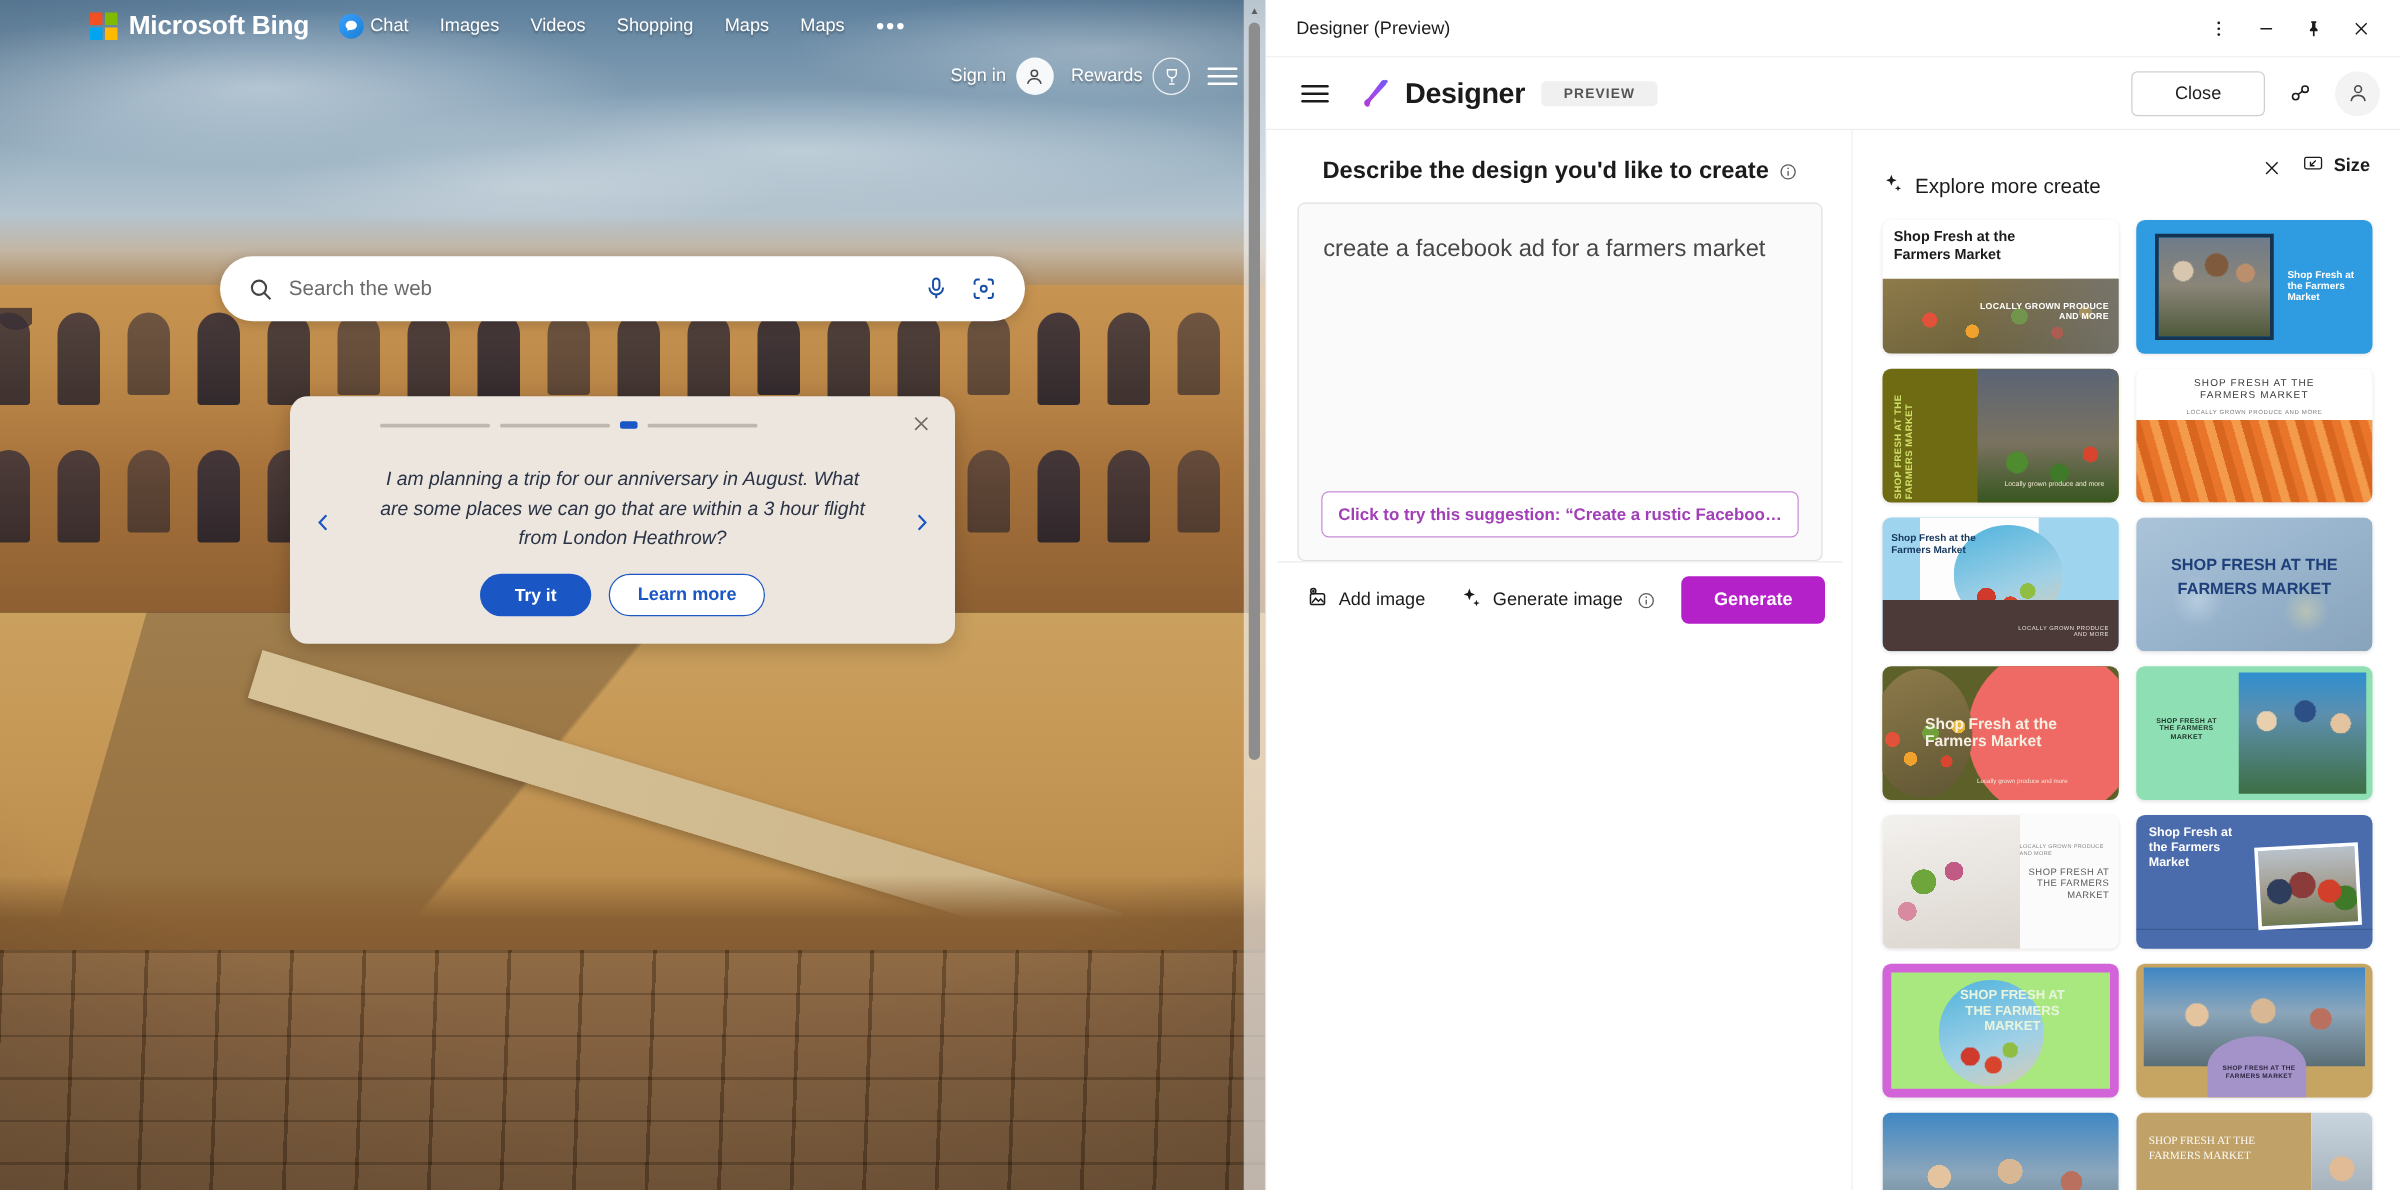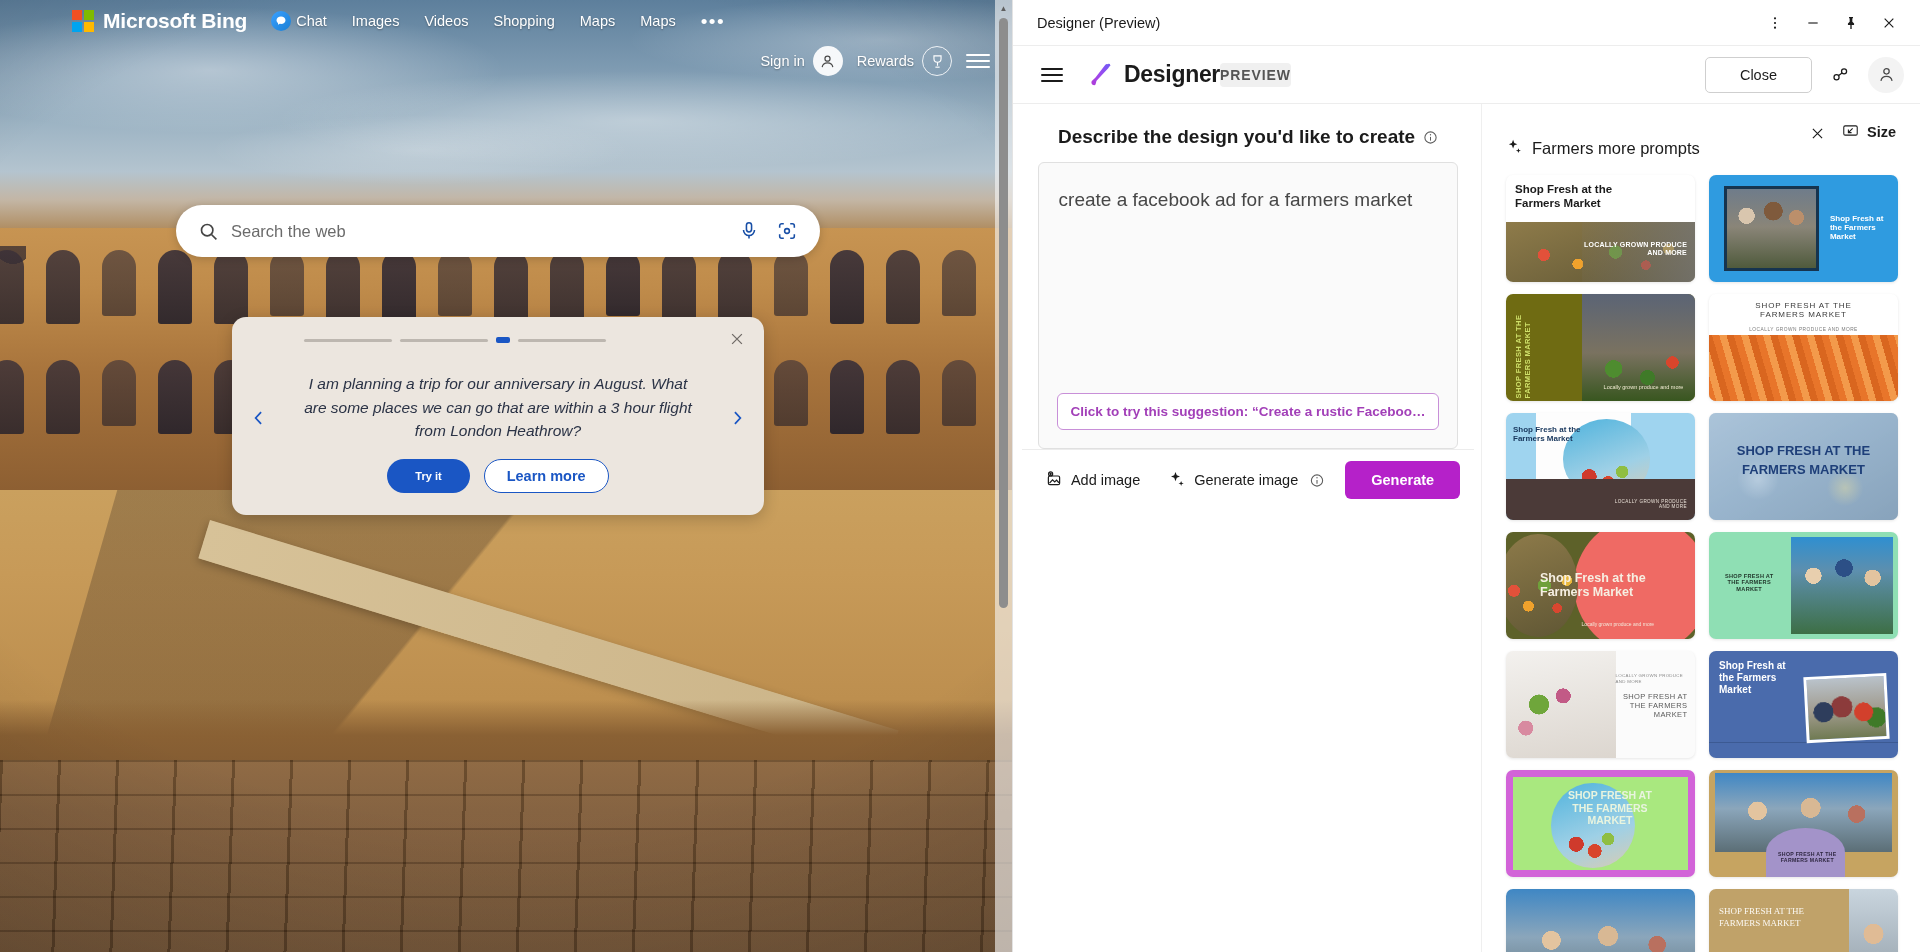--- a/index.html
+++ b/index.html
@@ -215,21 +215,21 @@
   }
   #promo-prev{ left:16px; }
   #promo-next{ right:16px; }
   #promo-prev svg, #promo-next svg{ width:20px; height:20px; }
   #promo-buttons{
     position:absolute; left:0; right:0; bottom:22px;
     display:flex; justify-content:center; gap:14px;
   }
   #promo-tryit{
     background:#1a56c4;color:#fff;border:0;border-radius:20px;
-    padding:9px 28px;font-size:11px;font-weight:600;cursor:pointer;
+    padding:9px 28px;font-size:14px;font-weight:600;cursor:pointer;
     font-family:"Liberation Sans",sans-serif;
   }
   #promo-learnmore{
     background:#fff;color:#1a56c4;border:1.5px solid #1a56c4;border-radius:20px;
     padding:8px 22px;font-size:14.5px;font-weight:600;cursor:pointer;
     font-family:"Liberation Sans",sans-serif;
   }
 
   
   #page-scrollbar{
@@ -275,23 +275,24 @@
     display:flex; align-items:center;
     padding:0 16px 0 28px;
     border-bottom:1px solid #ededed;
     background:#fff;
   }
   #designer-hamburger{ display:flex;flex-direction:column;gap:4px;width:22px;cursor:pointer;margin-right:22px;}
   #designer-hamburger span{height:2px;background:#1b1b1b;border-radius:1px;display:block;}
   #designer-logo{ width:30px;height:30px;margin-right:9px; }
   #designer-brand{ font-size:23px;font-weight:700;color:#1b1b1b;letter-spacing:-.3px;}
   #designer-preview-badge{
+    margin-left:13px;
     background:#f0f0f0;color:#555;
-    font-size:14px;font-weight:700;letter-spacing:.9px;
-    padding:4px 0;border-radius:4px;
+    font-size:11px;font-weight:700;letter-spacing:.9px;
+    padding:4px 18px;border-radius:4px;
   }
   #designer-appbar-right{ margin-left:auto; display:flex; align-items:center; gap:10px; }
   #close-button{
     border:1px solid #cfcfcf;background:#fff;border-radius:5px;
     padding:9px 34px;font-size:14.5px;color:#1b1b1b;cursor:pointer;
     font-family:"Liberation Sans",sans-serif;
   }
   .appbar-icon-btn{
     width:36px;height:36px;border-radius:50%;
     display:flex;align-items:center;justify-content:center;cursor:pointer;color:#1b1b1b;
@@ -793,21 +794,21 @@
 
       <div id="gallery">
         <div id="gallery-head">
           <div id="gallery-title">
             <span>
               <svg viewBox="0 0 24 24" fill="currentColor">
                 <path d="M10 2.5 11.7 7 16 8.7 11.7 10.4 10 14.9 8.3 10.4 4 8.7 8.3 7z"></path>
                 <path d="M17.5 14.5 18.4 17 21 17.9 18.4 18.8 17.5 21.3 16.6 18.8 14 17.9 16.6 17z"></path>
               </svg>
             </span>
-            <span>Farmers more prompts</span>
+            <span>Explore more create</span>
           </div>
           <div id="gallery-head-right">
             <span id="gallery-close">
               <svg viewBox="0 0 24 24" fill="none" stroke="currentColor" stroke-width="1.6">
                   <path d="M5.5 5.5 18.5 18.5M18.5 5.5 5.5 18.5"></path>
                 </svg>
             </span>
             <button id="size-button">
               <span>
                 <svg viewBox="0 0 24 24" fill="none" stroke="currentColor" stroke-width="1.5">

